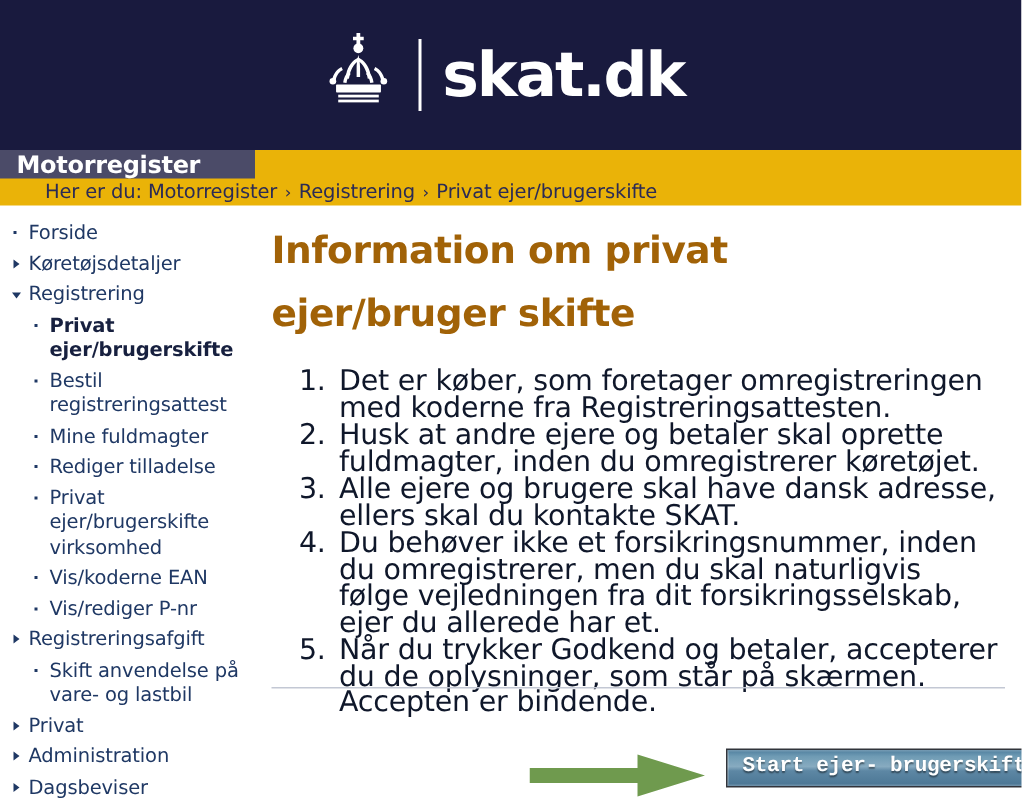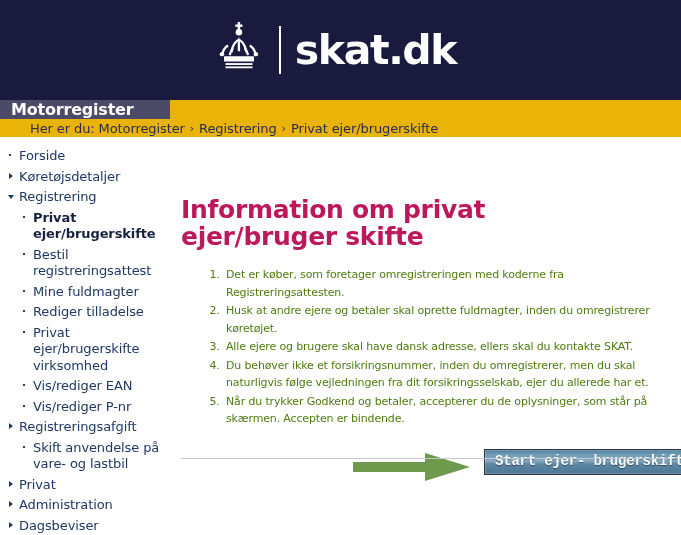--- a/index.html
+++ b/index.html
@@ -149,31 +149,31 @@
 
   
   .main {
     flex: 1;
     padding: 12px 16px 0 11px;
     box-sizing: border-box;
   }
   .page-title {
     font-size: 25px;
     font-weight: bold;
-    color: #be185d;
+    color: #a16207;
     margin: 0 0 16px 0;
-    line-height: 27px;
+    line-height: 42px;
     letter-spacing: -0.3px;
     max-width: 460px;
   }
   .info-list {
     margin: 0 0 0 2px;
     padding-left: 40px;
-    font-size: 11px;
-    color: #4d7c0f;
+    font-size: 19px;
+    color: #0f172a;
     line-height: 17.5px;
   }
   .info-list li {
     margin-bottom: 1px;
     padding-left: 3px;
     letter-spacing: -0.15px;
   }
 
   
   .cta-row {
@@ -295,21 +295,21 @@
       <div class="nav-item nav-level-1">
         <span class="nav-marker dot"></span>
         <span class="nav-label">Rediger tilladelse</span>
       </div>
       <div class="nav-item nav-level-1">
         <span class="nav-marker dot"></span>
         <span class="nav-label">Privat ejer/brugerskifte virksomhed</span>
       </div>
       <div class="nav-item nav-level-1">
         <span class="nav-marker dot"></span>
-        <span class="nav-label">Vis/rediger EAN</span>
+        <span class="nav-label">Vis/koderne EAN</span>
       </div>
       <div class="nav-item nav-level-1">
         <span class="nav-marker dot"></span>
         <span class="nav-label">Vis/rediger P-nr</span>
       </div>
       <div class="nav-item nav-level-0">
         <span class="nav-marker collapsed"></span>
         <span class="nav-label">Registreringsafgift</span>
       </div>
       <div class="nav-item nav-level-1">

